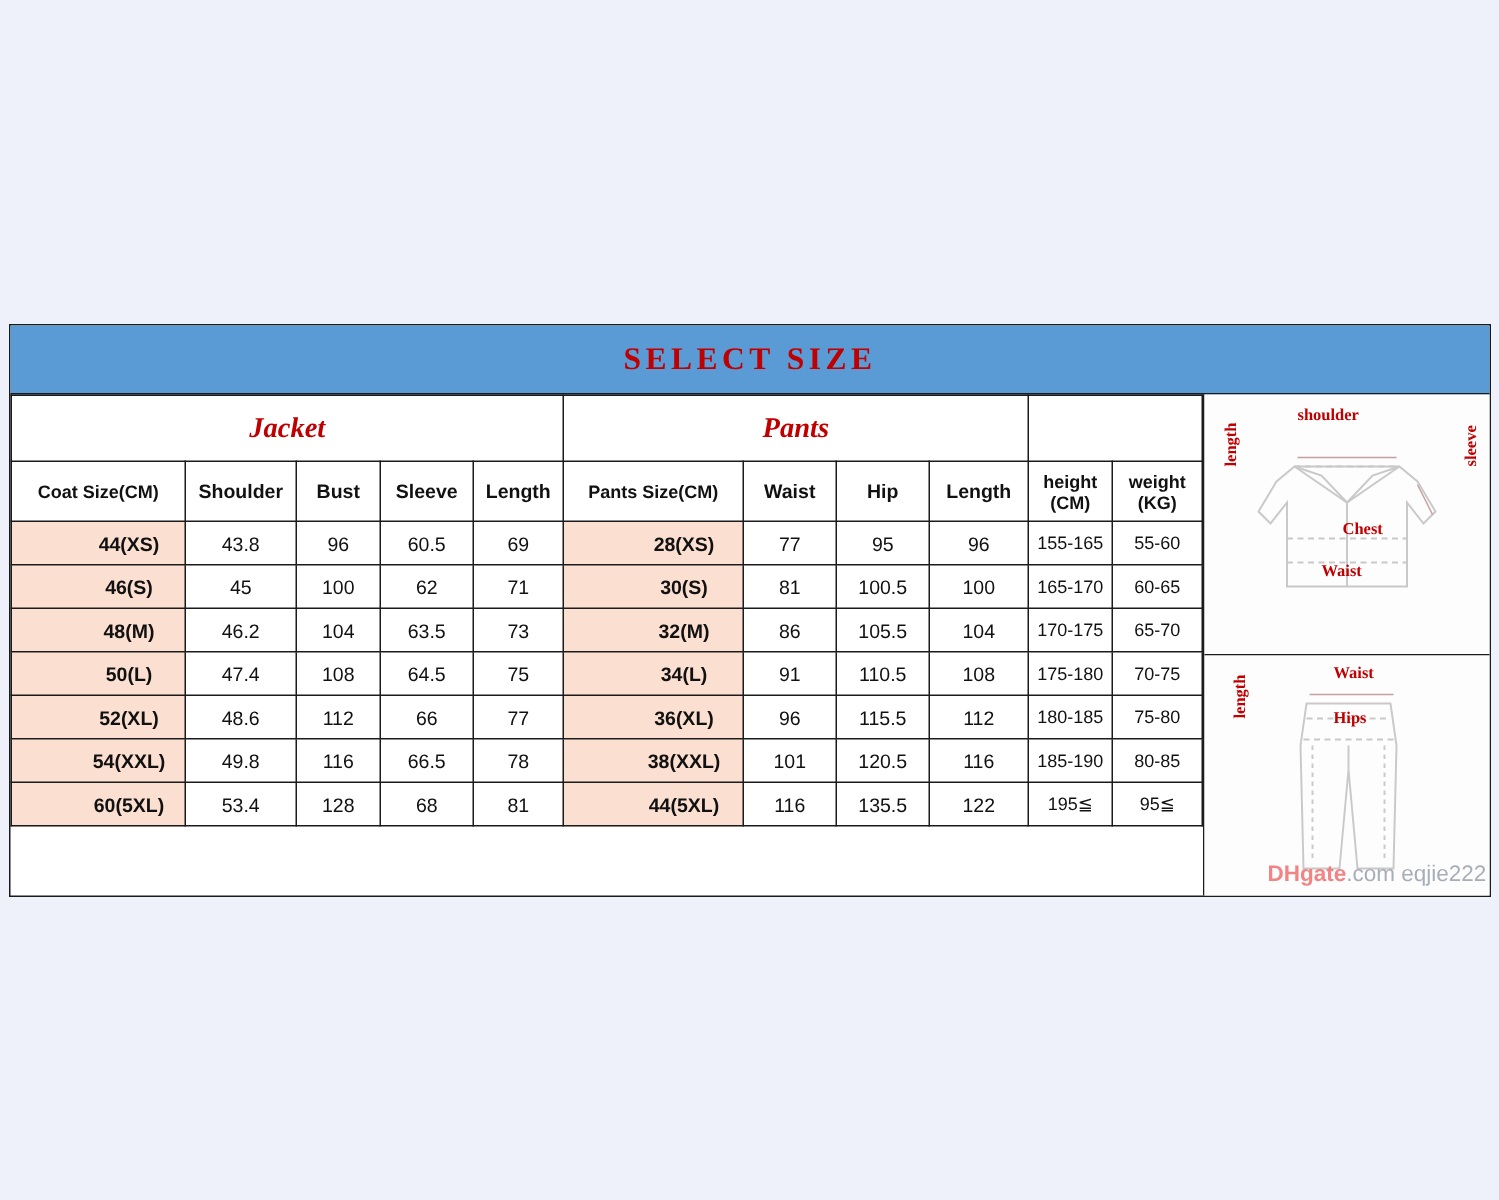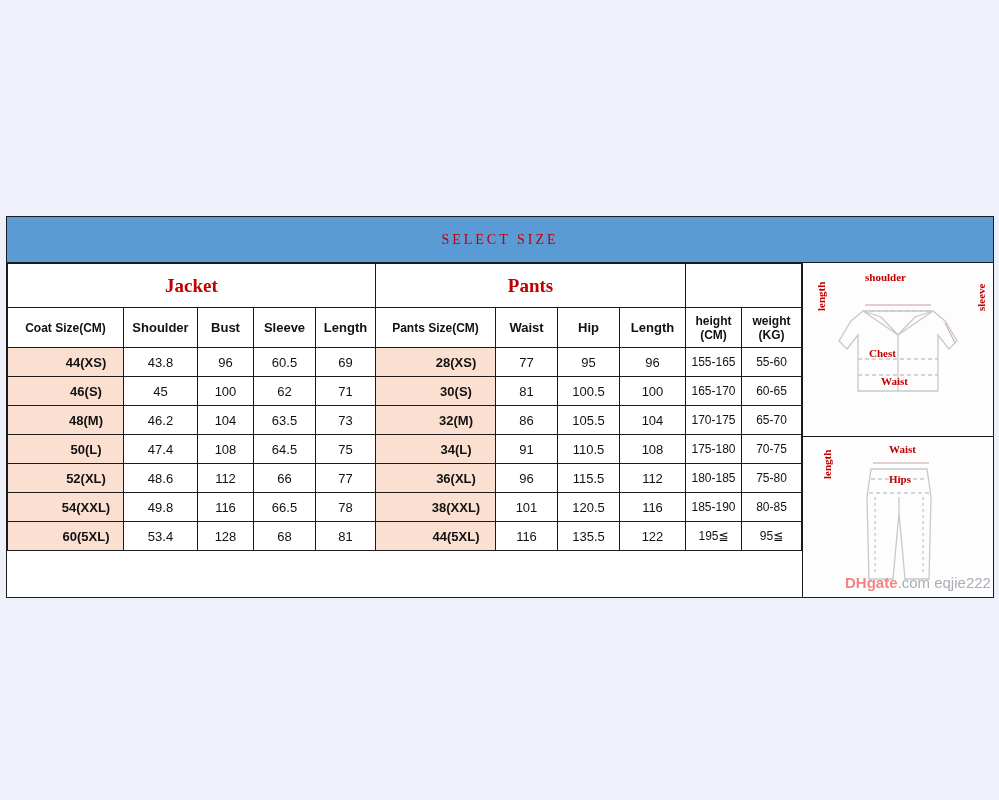--- a/index.html
+++ b/index.html
@@ -33,22 +33,22 @@
   .title-bar {
     height: 45px;
     background: #5b9bd5;
     border-bottom: 1px solid #1b1b1b;
     display: flex;
     align-items: center;
     justify-content: center;
   }
   .title-text {
     color: #c00000;
-    font-size: 14px;
-    font-weight: normal;
+    font-size: 21px;
+    font-weight: bold;
     letter-spacing: 3px;
     font-family: "Liberation Serif", serif;
   }
   .body-row {
     display: flex;
     align-items: stretch;
   }
   .tables-col {
     display: flex;
     flex-direction: column;
@@ -64,20 +64,21 @@
     color: #111;
     font-weight: normal;
     padding: 0;
     height: 29px;
     box-sizing: border-box;
   }
   .grp-head {
     height: 44px;
     font-family: "Liberation Serif", serif;
     color: #c00000;
+    font-style: italic;
     font-weight: bold;
     font-size: 19px;
   }
   .col-head {
     height: 40px;
     font-weight: bold;
     font-size: 13px;
   }
   .col-head.small {
     font-size: 12px;
@@ -305,21 +306,21 @@
               <path d="M60 48 L130 48" stroke-dasharray="4 3"></path>
             </g>
             <g stroke="#c9a0a0" stroke-width="1">
               <path d="M62 42 L128 42"></path>
               <path d="M142 60 L152 80"></path>
             </g>
           </svg>
           <div class="lbl" style="left:62px; top:8px;">shoulder</div>
           <div class="lbl rot" style="left:172px; top:48px;">sleeve</div>
           <div class="lbl rot" style="left:12px; top:48px;">length</div>
-          <div class="lbl" style="left:66px; top:84px;">Chest</div>
+          <div class="lbl" style="left:92px; top:84px;">Chest</div>
           <div class="lbl" style="left:78px; top:112px;">Waist</div>
         </div>
 
         <div class="img-box bottom">
           <svg width="190" height="160" viewBox="0 0 190 160">
             <g fill="none" stroke="#c9c9c9" stroke-width="1.3">
               <path d="M68 32 L124 32 L128 60 L126 142 L102 142 L96 76 L90 142 L66 142 L64 60 Z"></path>
               <path d="M68 42 L124 42" stroke-dasharray="4 3"></path>
               <path d="M66 56 L126 56" stroke-dasharray="4 3"></path>
               <path d="M96 76 L96 60"></path>

